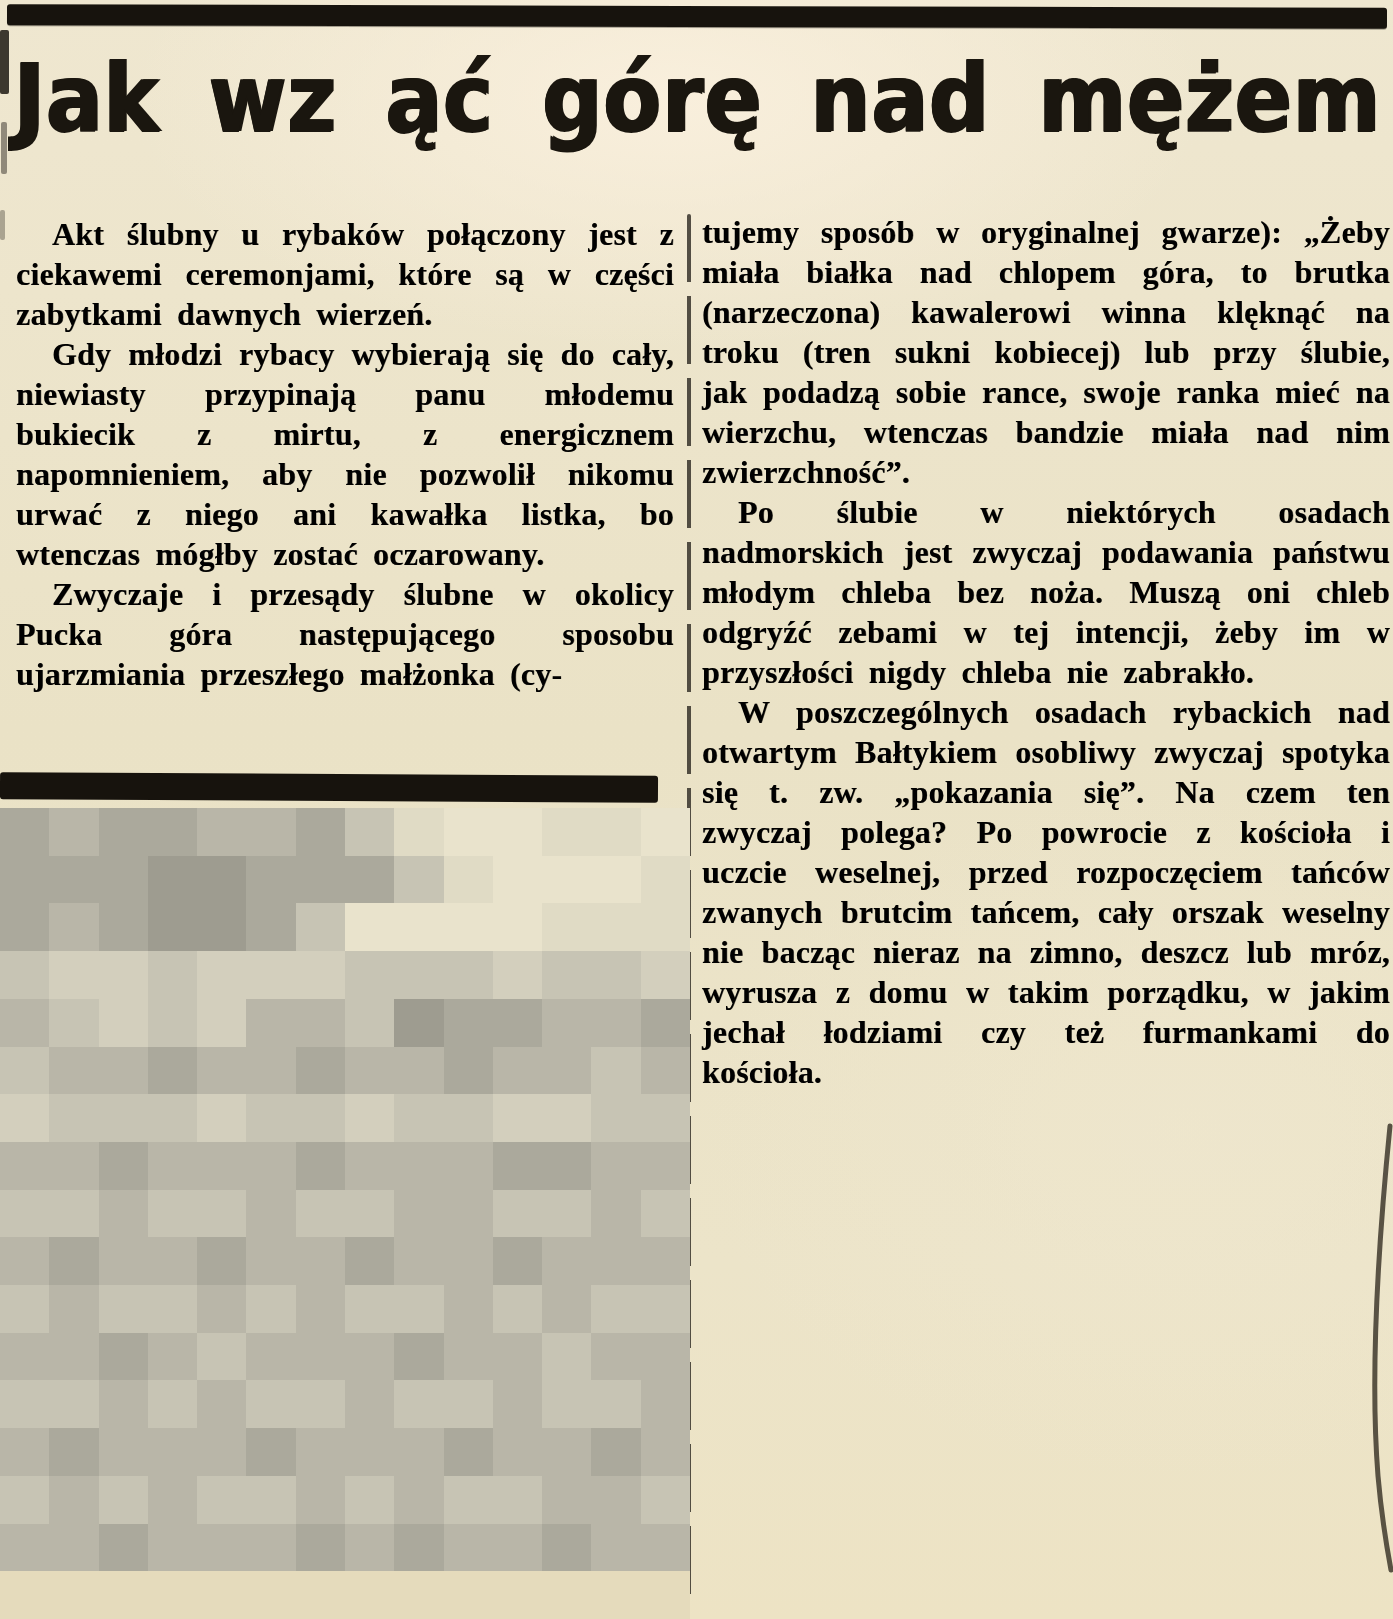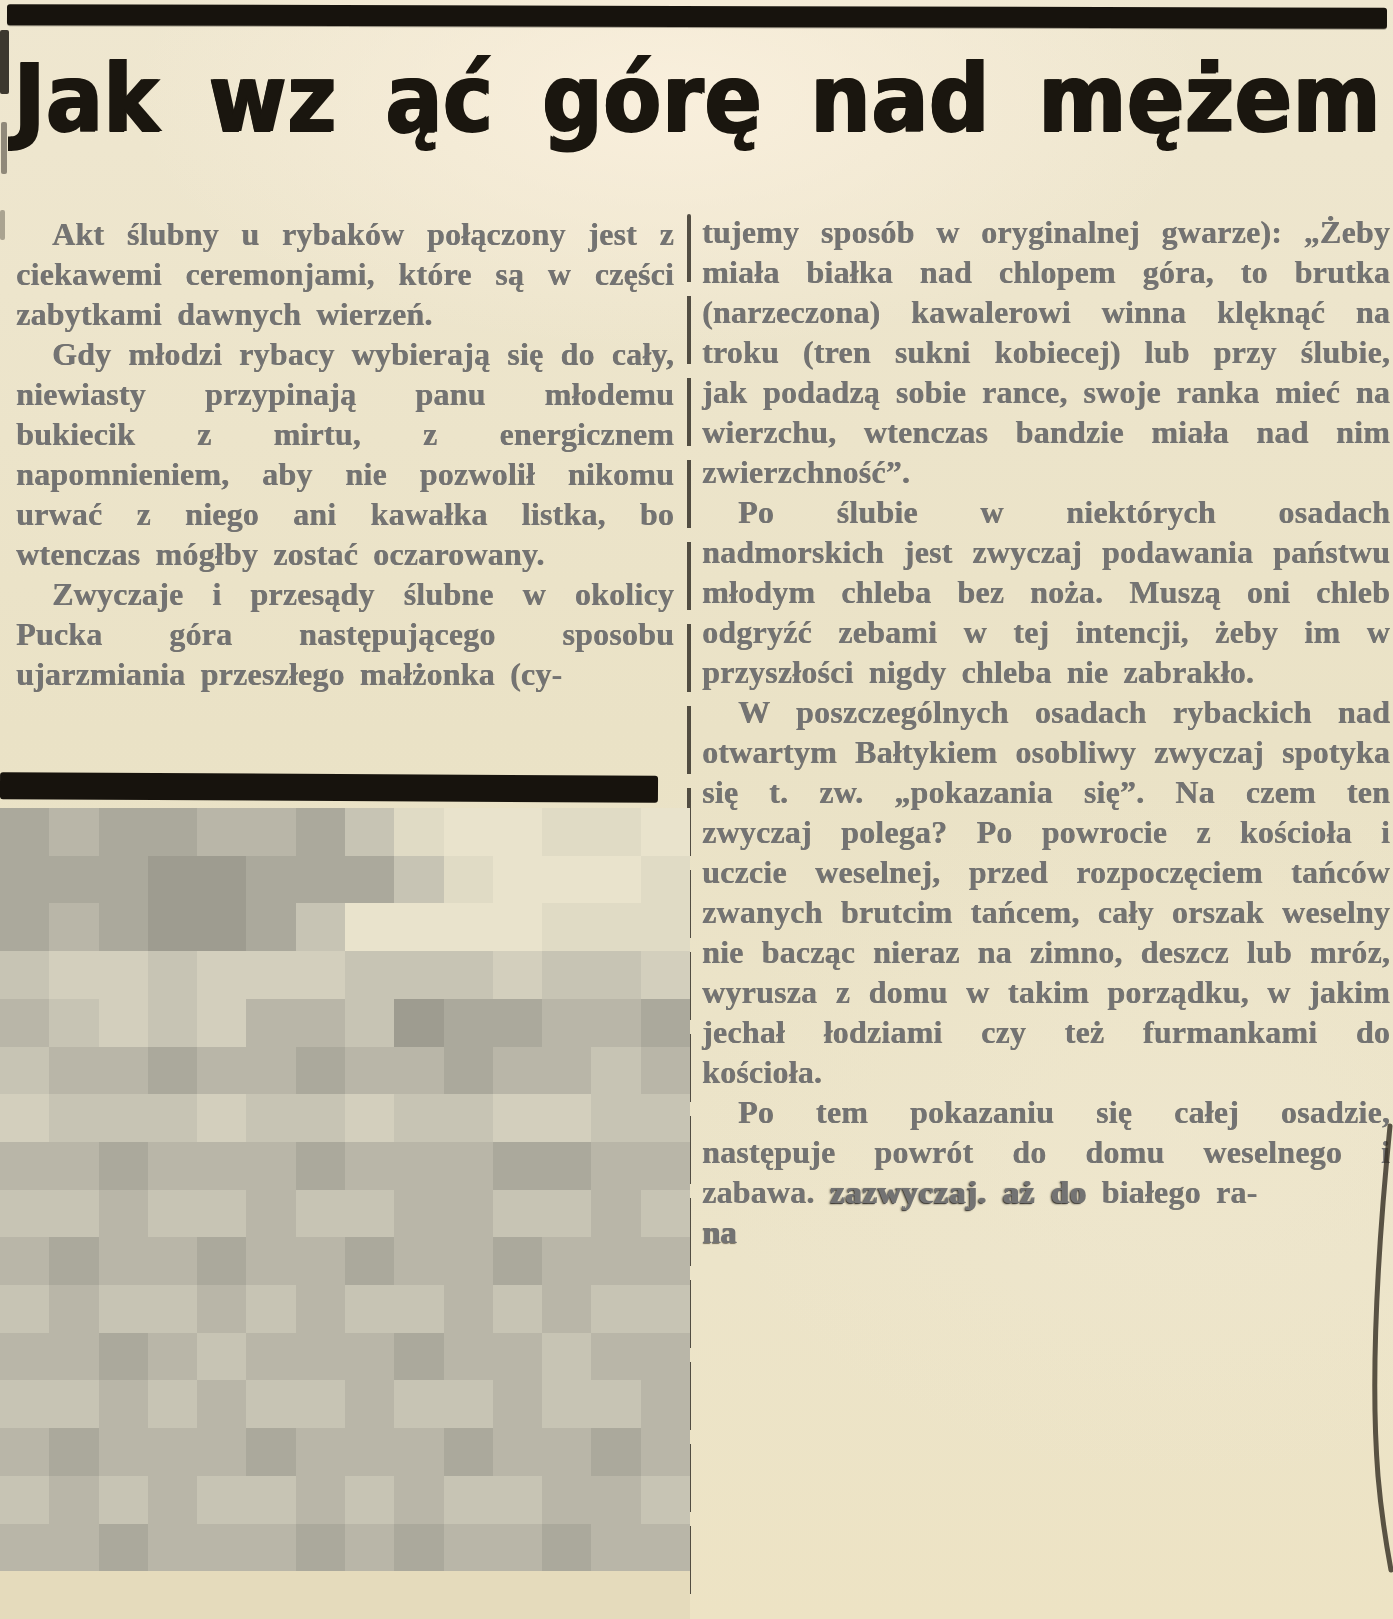--- a/index.html
+++ b/index.html
@@ -27,21 +27,21 @@
     color:#1a160f;letter-spacing:1px;word-spacing:18px;white-space:nowrap;
     transform:scaleY(1.12);transform-origin:top center;
     text-shadow:2.5px 0 0 #1a160f, 0 1px 0 #1a160f;
   }
   .subheadline{
     position:absolute;left:0;top:150px;width:100%;margin:0;text-align:center;
     font-family:"Liberation Serif",serif;font-weight:bold;font-size:52px;
     color:#1c1811;letter-spacing:3px;word-spacing:14px;white-space:nowrap;
     text-shadow:1.4px 0 0 #1c1811;
   }
-  .col{position:absolute;color:#737373;}
+  .col{position:absolute;color:#000000;}
   .col p{
     margin:0;font-size:32px;line-height:40px;font-weight:700;
     text-align:justify;text-indent:36px;word-spacing:7px;letter-spacing:.2px;
     text-shadow:.4px 0 0 rgba(42,38,30,.55);
   }
   .col p.noindent{text-indent:0;}
   .col-left{left:16px;top:214px;width:658px;}
   .col-right{left:702px;top:212px;width:688px;}
   .divider{
     position:absolute;left:687px;top:214px;width:4px;height:1390px;opacity:.8;
@@ -325,22 +325,19 @@
       <div class="cell" style="background: rgb(229, 219, 188);"></div>
       <div class="cell" style="background: rgb(229, 219, 188);"></div>
       <div class="cell" style="background: rgb(229, 219, 188);"></div>
       <div class="cell" style="background: rgb(229, 219, 188);"></div>
     </div>
 
   <div class="col col-right">
     <p class="noindent">tujemy sposób w oryginalnej gwarze): „Żeby miała białka nad chlopem góra, to brutka (narzeczona) kawalerowi winna klęknąć na troku (tren sukni kobiecej) lub przy ślubie, jak podadzą sobie rance, swoje ranka mieć na wierzchu, wtenczas bandzie miała nad nim zwierzchność”.</p>
     <p>Po ślubie w niektórych osadach nadmorskich jest zwyczaj podawania państwu młodym chleba bez noża. Muszą oni chleb odgryźć zebami w tej intencji, żeby im w przyszłości nigdy chleba nie zabrakło.</p>
     <p>W poszczególnych osadach rybackich nad otwartym Bałtykiem osobliwy zwyczaj spotyka się t. zw. „pokazania się”. Na czem ten zwyczaj polega? Po powrocie z kościoła i uczcie weselnej, przed rozpoczęciem tańców zwanych brutcim tańcem, cały orszak weselny nie bacząc nieraz na zimno, deszcz lub mróz, wyrusza z domu w takim porządku, w jakim jechał łodziami czy też furmankami do kościoła.</p>
-    <p>
-      <span>Po tem pokazaniu się całej osadzie, następuje powrót do domu weselnego i zabawa. </span><span class="smudge">zazwyczaj. aż do</span><span> białego ra-</span><span class="carry">na</span>
-    </p>
   </div>
 
   <svg class="fold-mark" width="32" height="460" viewBox="0 0 32 460" xmlns="http://www.w3.org/2000/svg">
     <path d="M29,8 C17,128 9,258 17,358 C21,404 27,436 30,452" fill="none" stroke="#332d22" stroke-width="5" stroke-linecap="round" opacity="0.8"></path>
   </svg>
 
 </div>
 
 </body></html>

